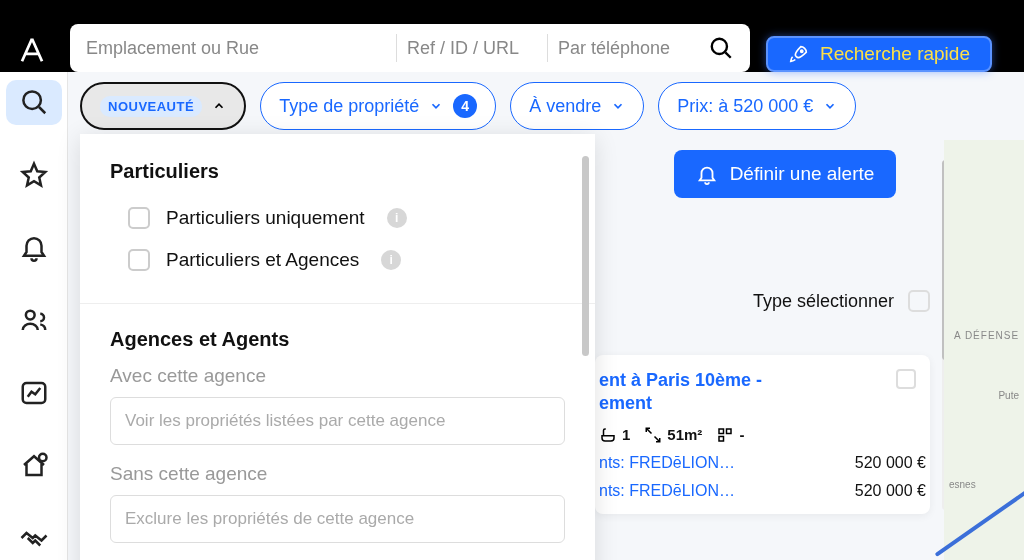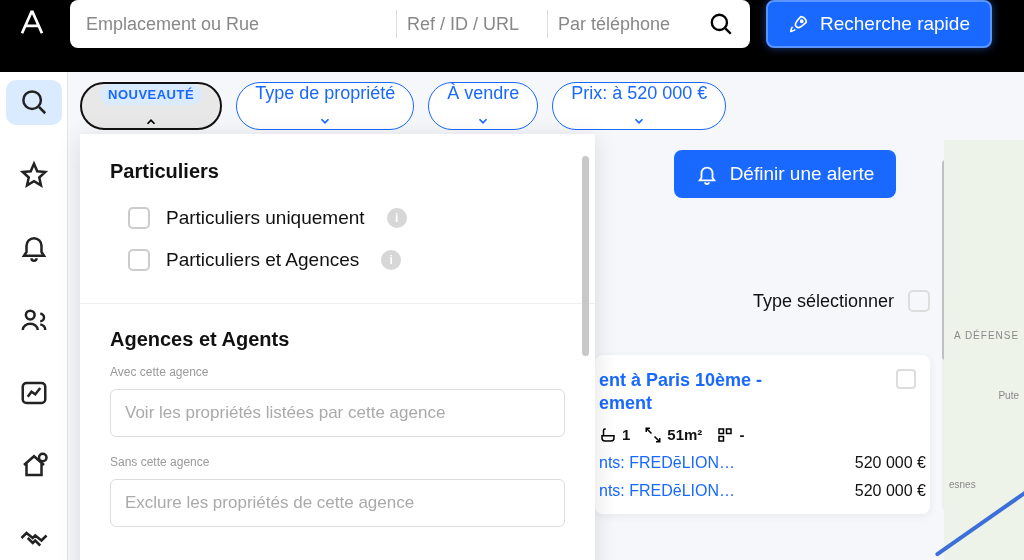--- a/index.html
+++ b/index.html
@@ -1,51 +1,51 @@
 <!DOCTYPE html>
 <html><head>
 <meta charset="utf-8">
 <style>
 * { box-sizing: border-box; margin: 0; padding: 0; font-family: -apple-system, BlinkMacSystemFont, "Segoe UI", Arial, sans-serif; }
 body { width: 1024px; height: 560px; overflow: hidden; background: #f5f7fa; }
 
 
-.topbar { background: #000; height: 72px; display: flex; align-items: flex-start; padding: 0 10px; gap: 16px; }
+.topbar { background: #000; height: 72px; display: flex; align-items: flex-end; padding: 0 10px; gap: 16px; }
 .logo { width: 44px; height: 44px; display: flex; align-items: center; justify-content: center; color: #fff; }
 .searchbar { flex: 0 0 680px; background: #fff; border-radius: 8px; height: 48px; display: flex; align-items: center; padding: 0 16px; }
 .search-seg { border: none; outline: none; font-size: 18px; color: #444; background: transparent; }
 .search-seg::placeholder { color: #888; }
 .seg1 { flex: 1; }
 .seg-divider { width: 1px; height: 28px; background: #ddd; margin: 0 10px; }
 .search-icon-btn { background: none; border: none; display: flex; align-items: center; cursor: pointer; }
-.quick-search { background: #1968ff; color: #ffffff; border: 2px solid #5b93ff; border-radius: 8px; height: 48px; padding: 0 20px; display: flex; align-items: center; gap: 10px; font-size: 19px; font-weight: 500; cursor: pointer; box-shadow: 0 0 8px rgba(60,120,255,0.5); }
+.quick-search { background: #1968ff; color: #fde047; border: 2px solid #5b93ff; border-radius: 8px; height: 36px; padding: 0 20px; display: flex; align-items: center; gap: 10px; font-size: 19px; font-weight: 500; cursor: pointer; box-shadow: 0 0 8px rgba(60,120,255,0.5); }
 
 
 .leftrail { position: absolute; top: 72px; left: 0; width: 68px; height: calc(100% - 72px); background: #fff; display: flex; flex-direction: column; align-items: center; padding-top: 8px; gap: 28px; border-right: 1px solid #e5e5e5; }
 .rail-item { width: 56px; height: 56px; display: flex; align-items: center; justify-content: center; border-radius: 10px; cursor: pointer; }
 .rail-item.active { background: #daeaff; }
 .rail-icon { stroke: #222; }
 
 
 .filterbar { position: absolute; top: 82px; left: 80px; right: 10px; display: flex; align-items: center; gap: 14px; }
-.pill { background: #fff; border: 1.5px solid #1968ff; color: #1968ff; border-radius: 24px; height: 48px; padding: 0 18px; display: flex; align-items: center; gap: 10px; font-size: 18px; cursor: pointer; white-space: nowrap; flex-direction: column; }
+.pill { background: #fff; border: 1.5px solid #1968ff; color: #1968ff; border-radius: 24px; height: 48px; padding: 0 18px; display: flex; align-items: center; gap: 10px; font-size: 18px; cursor: pointer; white-space: nowrap; }
 .pill.open { background: #e8e8e8; border: 2px solid #111; color: #000; }
 .new-badge { background: #daeaff; color: #1968ff; font-size: 13px; font-weight: 700; letter-spacing: 0.5px; padding: 3px 8px; border-radius: 10px; }
 .count-badge { background: #1968ff; color: #fff; width: 24px; height: 24px; border-radius: 12px; display: flex; align-items: center; justify-content: center; font-size: 14px; font-weight: 600; }
 .chev { display: inline-flex; }
 
 
 .dropdown { position: absolute; top: 134px; left: 80px; width: 515px; background: #fff; border-radius: 0 0 10px 10px; box-shadow: 0 4px 24px rgba(0,0,0,0.12); padding: 20px 0 30px 0; z-index: 5; }
 .dd-section { padding: 6px 30px 14px 30px; }
 .dd-h { font-size: 20px; font-weight: 700; color: #111; margin-bottom: 14px; }
 .dd-option { display: flex; align-items: center; gap: 16px; padding: 10px 0 10px 18px; font-size: 19px; color: #111; }
 .chk { width: 22px; height: 22px; border: 2px solid #ccc; border-radius: 5px; cursor: pointer; flex-shrink: 0; }
 .info-dot { width: 20px; height: 20px; background: #d7d7d7; border-radius: 50%; display: flex; align-items: center; justify-content: center; font-size: 12px; color: #fff; font-weight: 700; margin-left: 6px; }
 .dd-hr { height: 1px; background: #eee; margin: 8px 0 18px 0; }
-.dd-label { font-size: 12px; color: #999; margin-bottom: 10px; }
+.dd-label { font-size: 19px; color: #999; margin-bottom: 10px; }
 .dd-input { width: 100%; height: 48px; border: 1.5px solid #ddd; border-radius: 6px; padding: 0 14px; font-size: 17px; outline: none; margin-bottom: 18px; }
 .dd-input::placeholder { color: #aaa; }
 .dd-scroll { position: absolute; right: 6px; top: 22px; width: 7px; height: 200px; background: #c8c8c8; border-radius: 4px; }
 
 
 .alert-zone { position: absolute; top: 150px; left: 626px; right: 80px; display: flex; justify-content: center; }
 .alert-btn { background: #1968ff; color: #fff; border: none; border-radius: 8px; height: 48px; padding: 0 22px; display: flex; align-items: center; gap: 12px; font-size: 19px; font-weight: 500; cursor: pointer; }
 
 .selectall { position: absolute; top: 290px; left: 620px; width: 310px; display: flex; align-items: center; justify-content: flex-end; gap: 14px; font-size: 18px; color: #111; }
 

